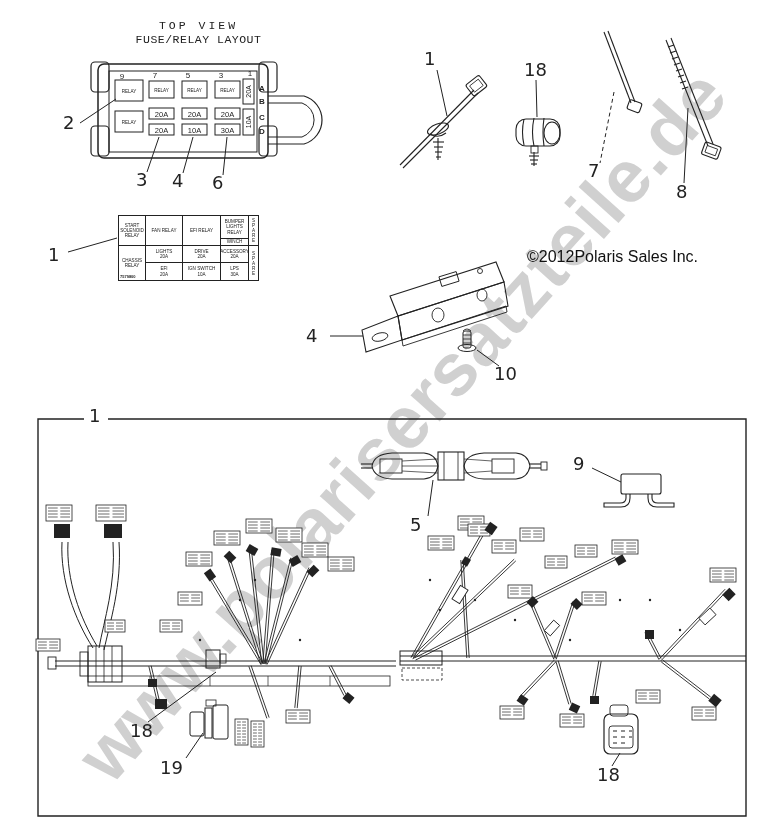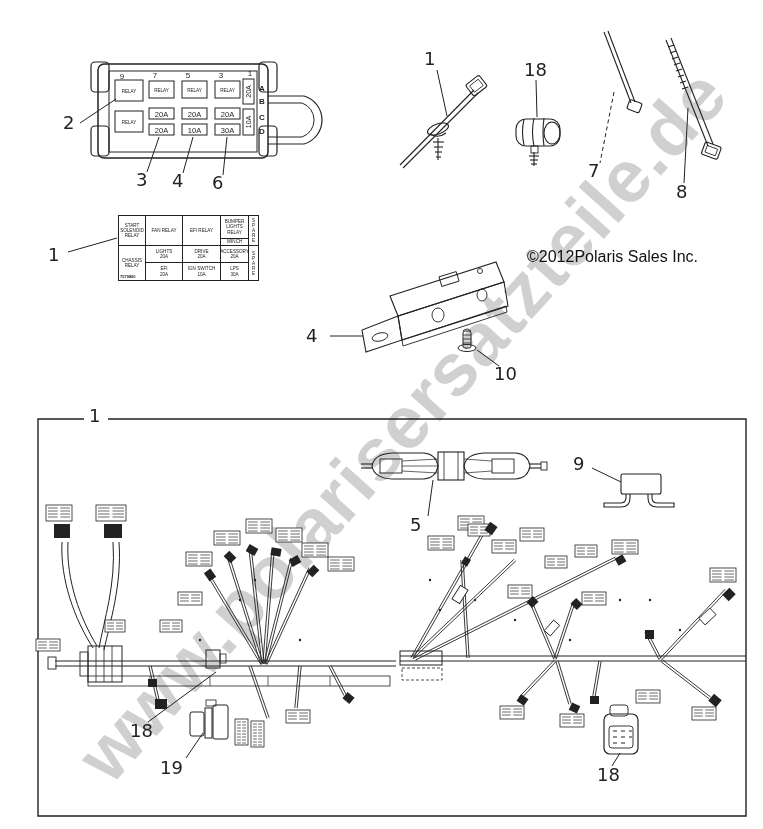--- a/index.html
+++ b/index.html
@@ -581,20 +581,24 @@
         <circle cx="570" cy="640" r="1.2" fill="#222"></circle>
         <circle cx="300" cy="640" r="1.2" fill="#222"></circle>
         <circle cx="200" cy="640" r="1.2" fill="#222"></circle>
         <circle cx="620" cy="600" r="1.2" fill="#222"></circle>
         <circle cx="650" cy="600" r="1.2" fill="#222"></circle>
         <circle cx="430" cy="580" r="1.2" fill="#222"></circle>
         <circle cx="515" cy="620" r="1.2" fill="#222"></circle>
       </g>
   </svg>
 
+  <div id="fuse-title" class="ovl">
+    <div class="l1">TOP VIEW</div>
+    <div class="l2">FUSE/RELAY LAYOUT</div>
+  </div>
 
   <div id="copyright" class="ovl">©2012Polaris Sales Inc.</div>
 
   <div id="legend-table" class="ovl">
     <div class="c pos-c1a">START SOLENOID RELAY</div>
     <div class="c pos-c2a">FAN RELAY</div>
     <div class="c pos-c3a">EFI RELAY</div>
     <div class="c pos-c4a">BUMPER LIGHTS RELAY</div>
     <div class="c pos-c4w">WINCH</div>
     <div class="c pos-c5a vert">SPARE</div>

